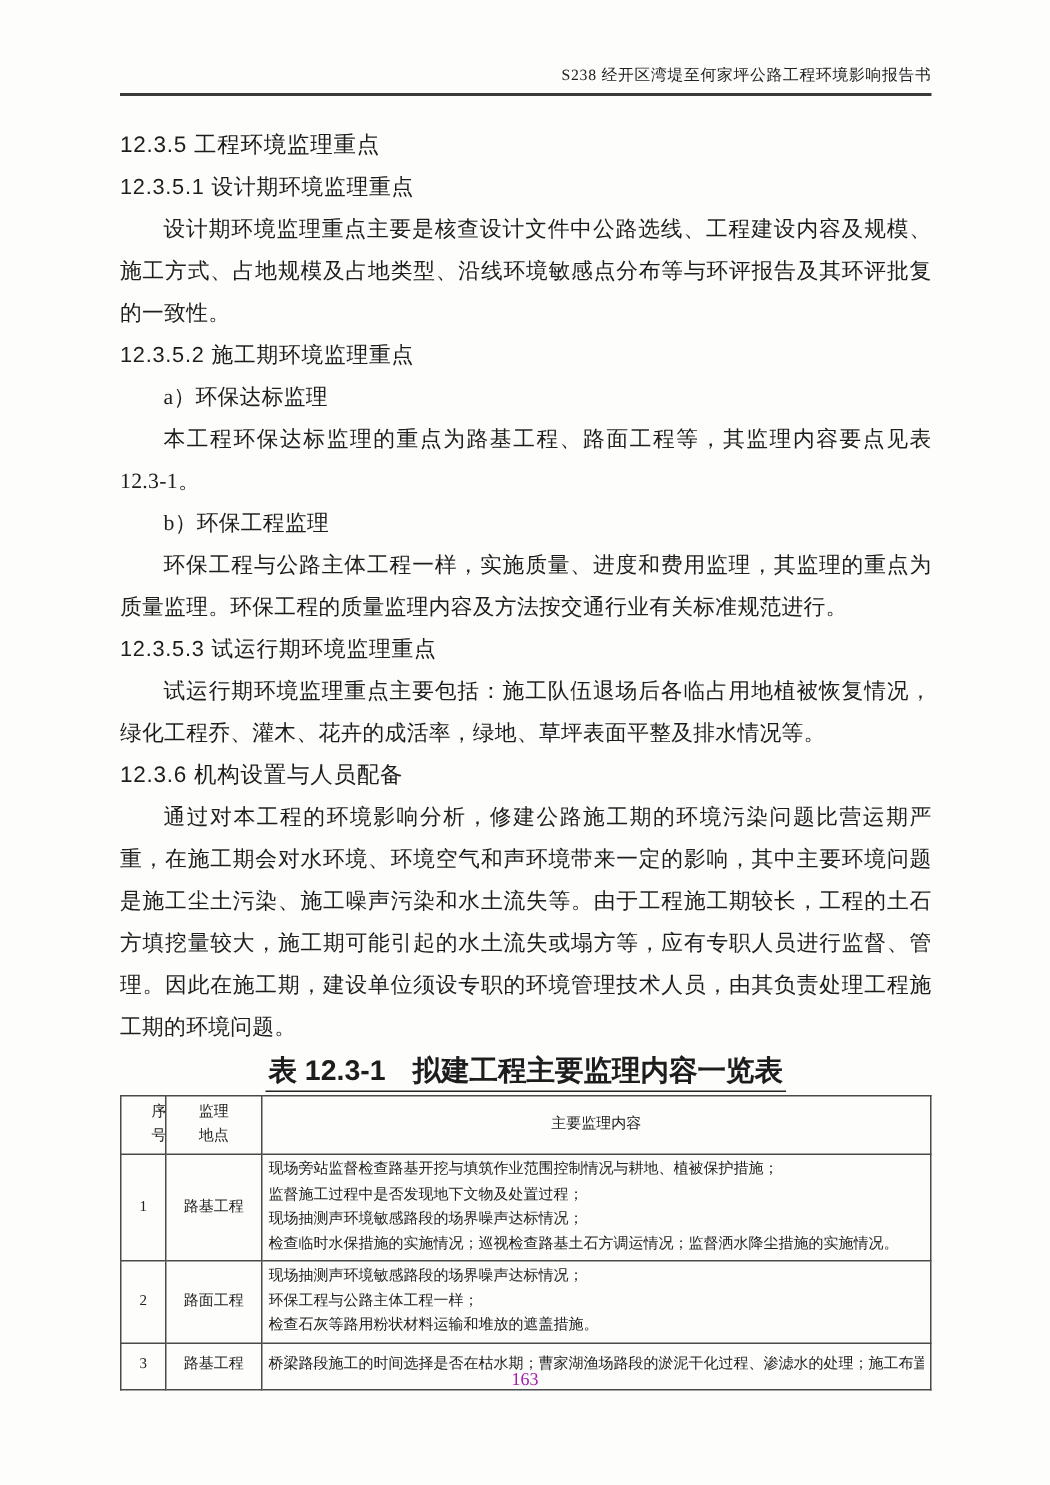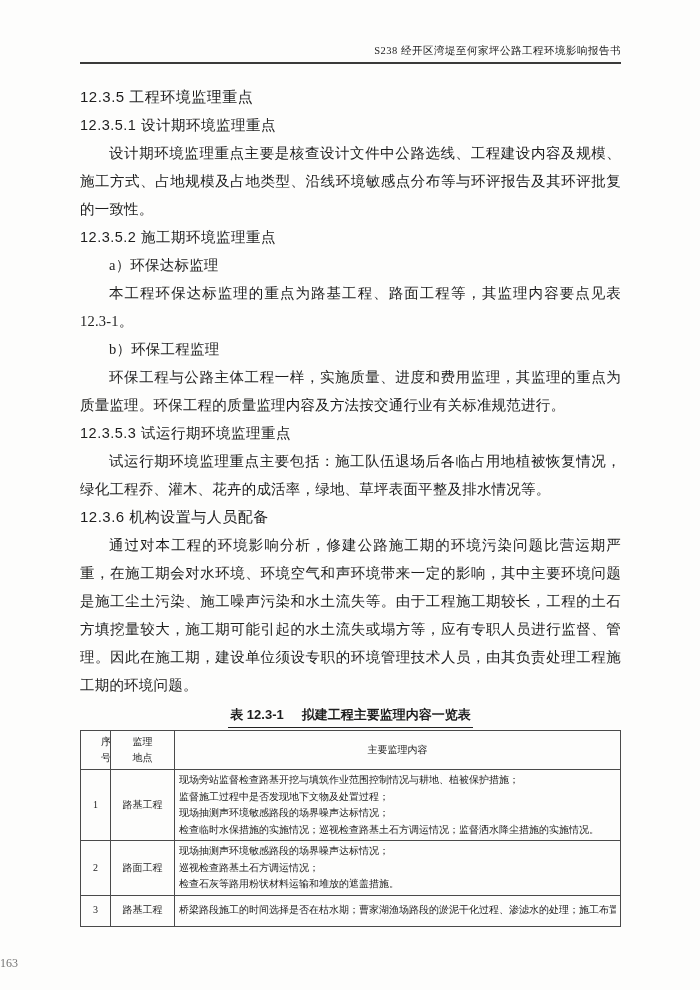--- a/index.html
+++ b/index.html
@@ -38,21 +38,21 @@
     font-size:14.5px; font-weight:400; letter-spacing:0.5px;
   }
   .para { text-align:justify; text-indent:2em; letter-spacing:0.2px; }
   .sub  { text-indent:2em; letter-spacing:0.2px; }
   
   .table-title {
     margin-top:5px;
     text-align:center;
     font-family:"Liberation Sans","DejaVu Sans",sans-serif;
     font-weight:bold;
-    font-size:13px;
+    font-size:19px;
     line-height:22px;
   }
   .table-title .tt-inner {
     display:inline-block;
     border-bottom:1.5px solid #222;
     padding:0 2px 1px 2px;
   }
   .table-title .tt-label { margin-right:18px; }
   
   table.monitor {
@@ -77,24 +77,25 @@
     text-align:center;
     padding:1px 20px;
   }
   td.cell-no  { text-align:center; }
   td.cell-loc { text-align:center; padding:2px 6px; }
   td.cell-content .tline { white-space:nowrap; overflow:hidden; }
   tr.r3 td { height:26px; }
   
   .page-footer {
     position:absolute;
-    top:956px; left:0;
+    top:912px; left:0;
     width:100%;
+    text-align:center;
     font-size:12px;
-    color:#737373;
+    color:#a21caf;
   }
 </style>
 </head>
 <body>
 
 <div class="page">
 
   <div class="running-title">S238 经开区湾堤至何家坪公路工程环境影响报告书</div>
   <div class="header-rule"></div>
 
@@ -139,21 +140,21 @@
           <div class="tline">监督施工过程中是否发现地下文物及处置过程；</div>
           <div class="tline">现场抽测声环境敏感路段的场界噪声达标情况；</div>
           <div class="tline">检查临时水保措施的实施情况；巡视检查路基土石方调运情况；监督洒水降尘措施的实施情况。</div>
         </td>
       </tr>
       <tr>
         <td class="cell-no">2</td>
         <td class="cell-loc">路面工程</td>
         <td class="cell-content">
           <div class="tline">现场抽测声环境敏感路段的场界噪声达标情况；</div>
-          <div class="tline">巡视检查路基土石方调运情况；</div>
+          <div class="tline">环保工程与公路主体工程一样；</div>
           <div class="tline">检查石灰等路用粉状材料运输和堆放的遮盖措施。</div>
         </td>
       </tr>
       <tr class="r3">
         <td class="cell-no">3</td>
         <td class="cell-loc">路基工程</td>
         <td class="cell-content">
           <div class="tline">桥梁路段施工的时间选择是否在枯水期；曹家湖渔场路段的淤泥干化过程、渗滤水的处理；施工布置</div>
         </td>
       </tr>

